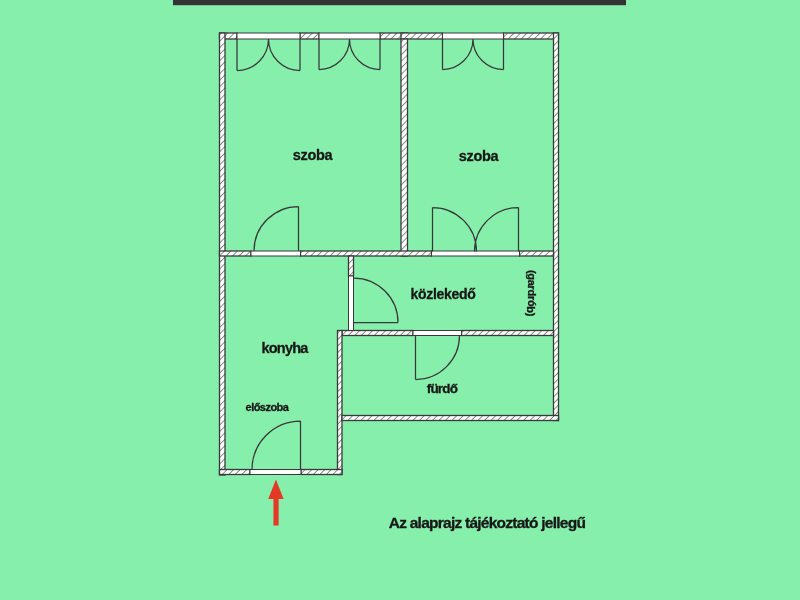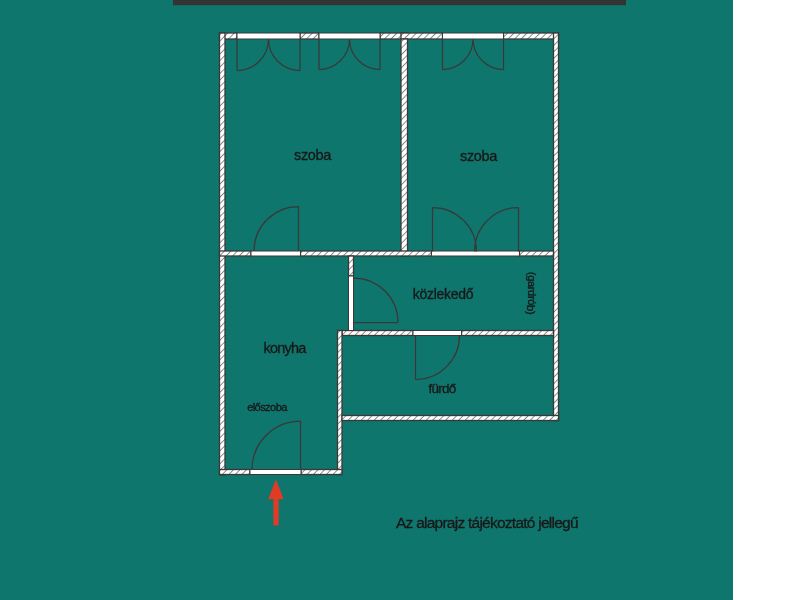--- a/index.html
+++ b/index.html
@@ -1,17 +1,17 @@
 <!DOCTYPE html>
 <html><head>
 <meta charset="utf-8">
 <style>
   html,body{margin:0;padding:0;background:#ffffff;}
-  .page{position:relative;width:733px;height:600px;background:#0f766e;overflow:hidden;
-        font-family:"Liberation Sans", sans-serif;}
+  .page{position:relative;width:800px;height:600px;background:#86efac;overflow:hidden;
+        font-family:"Liberation Sans", sans-serif;font-weight:bold;}
   svg{position:absolute;left:0;top:0;filter:blur(0.28px);}
   .lbl{fill:#171717;stroke:#171717;stroke-width:0.3;font-family:"Liberation Sans", sans-serif;}
 </style>
 </head>
 <body>
 <div class="page">
 <svg width="800" height="600" viewBox="0 0 800 600">
   <defs>
 
     <pattern id="hatch" width="4.6" height="4.6" patternUnits="userSpaceOnUse" patternTransform="rotate(45)">

